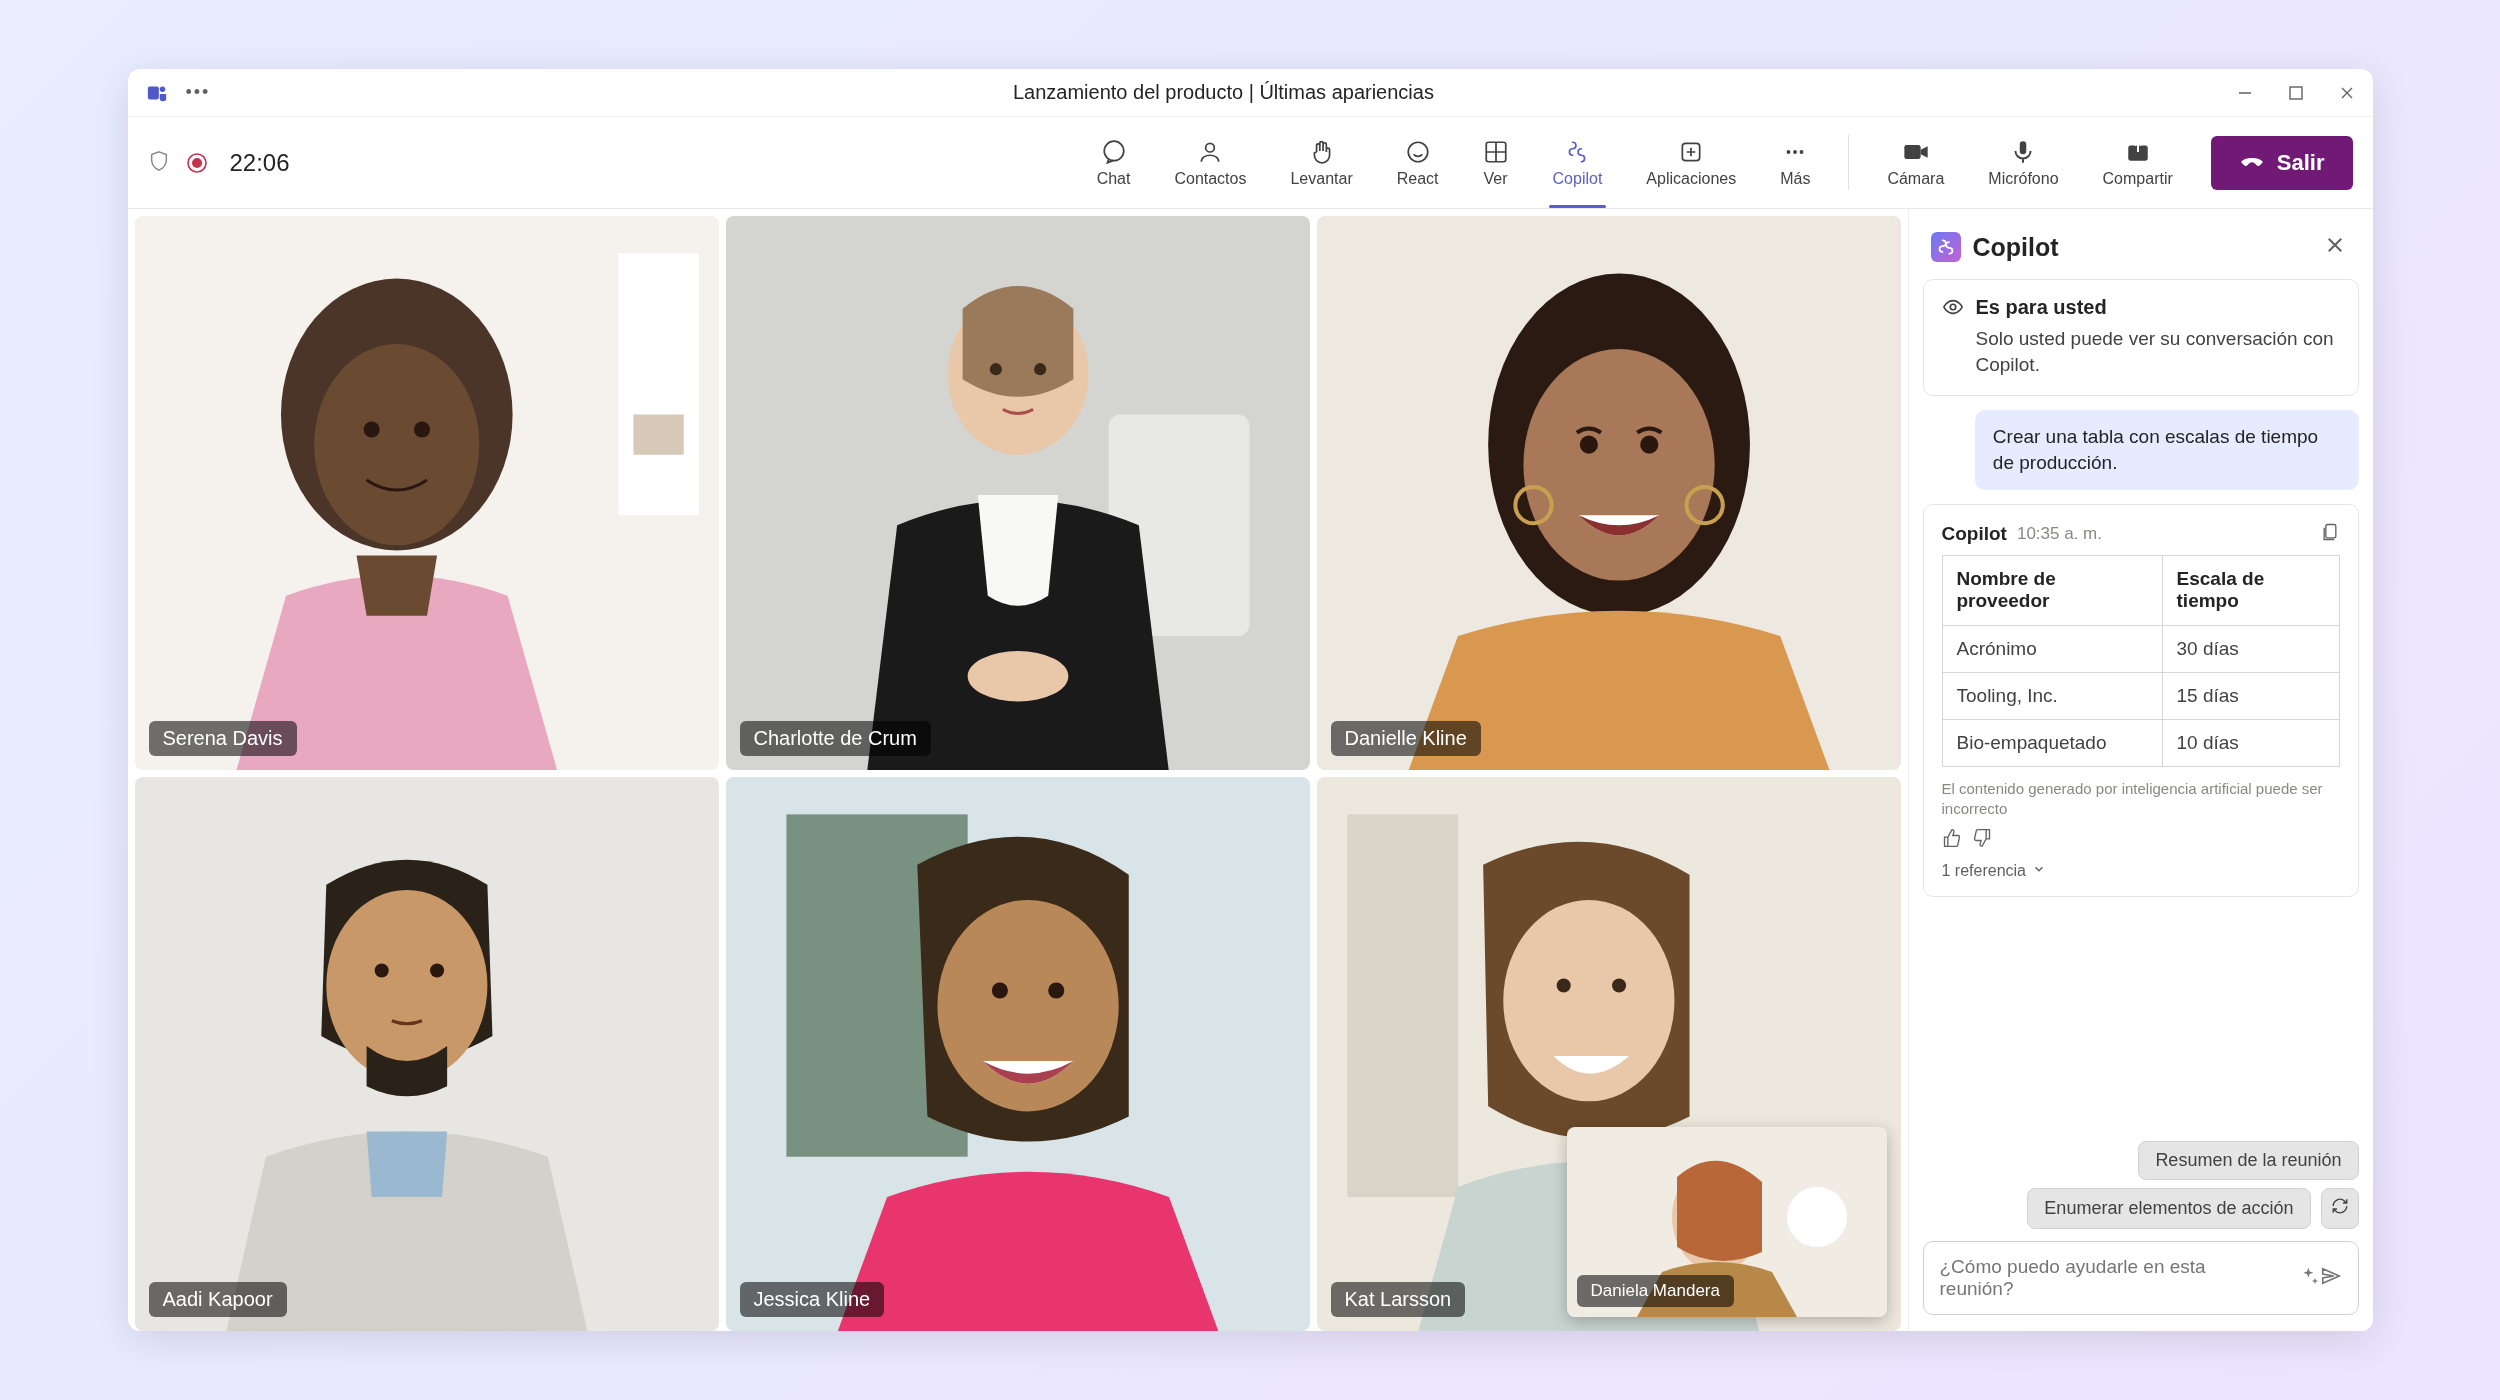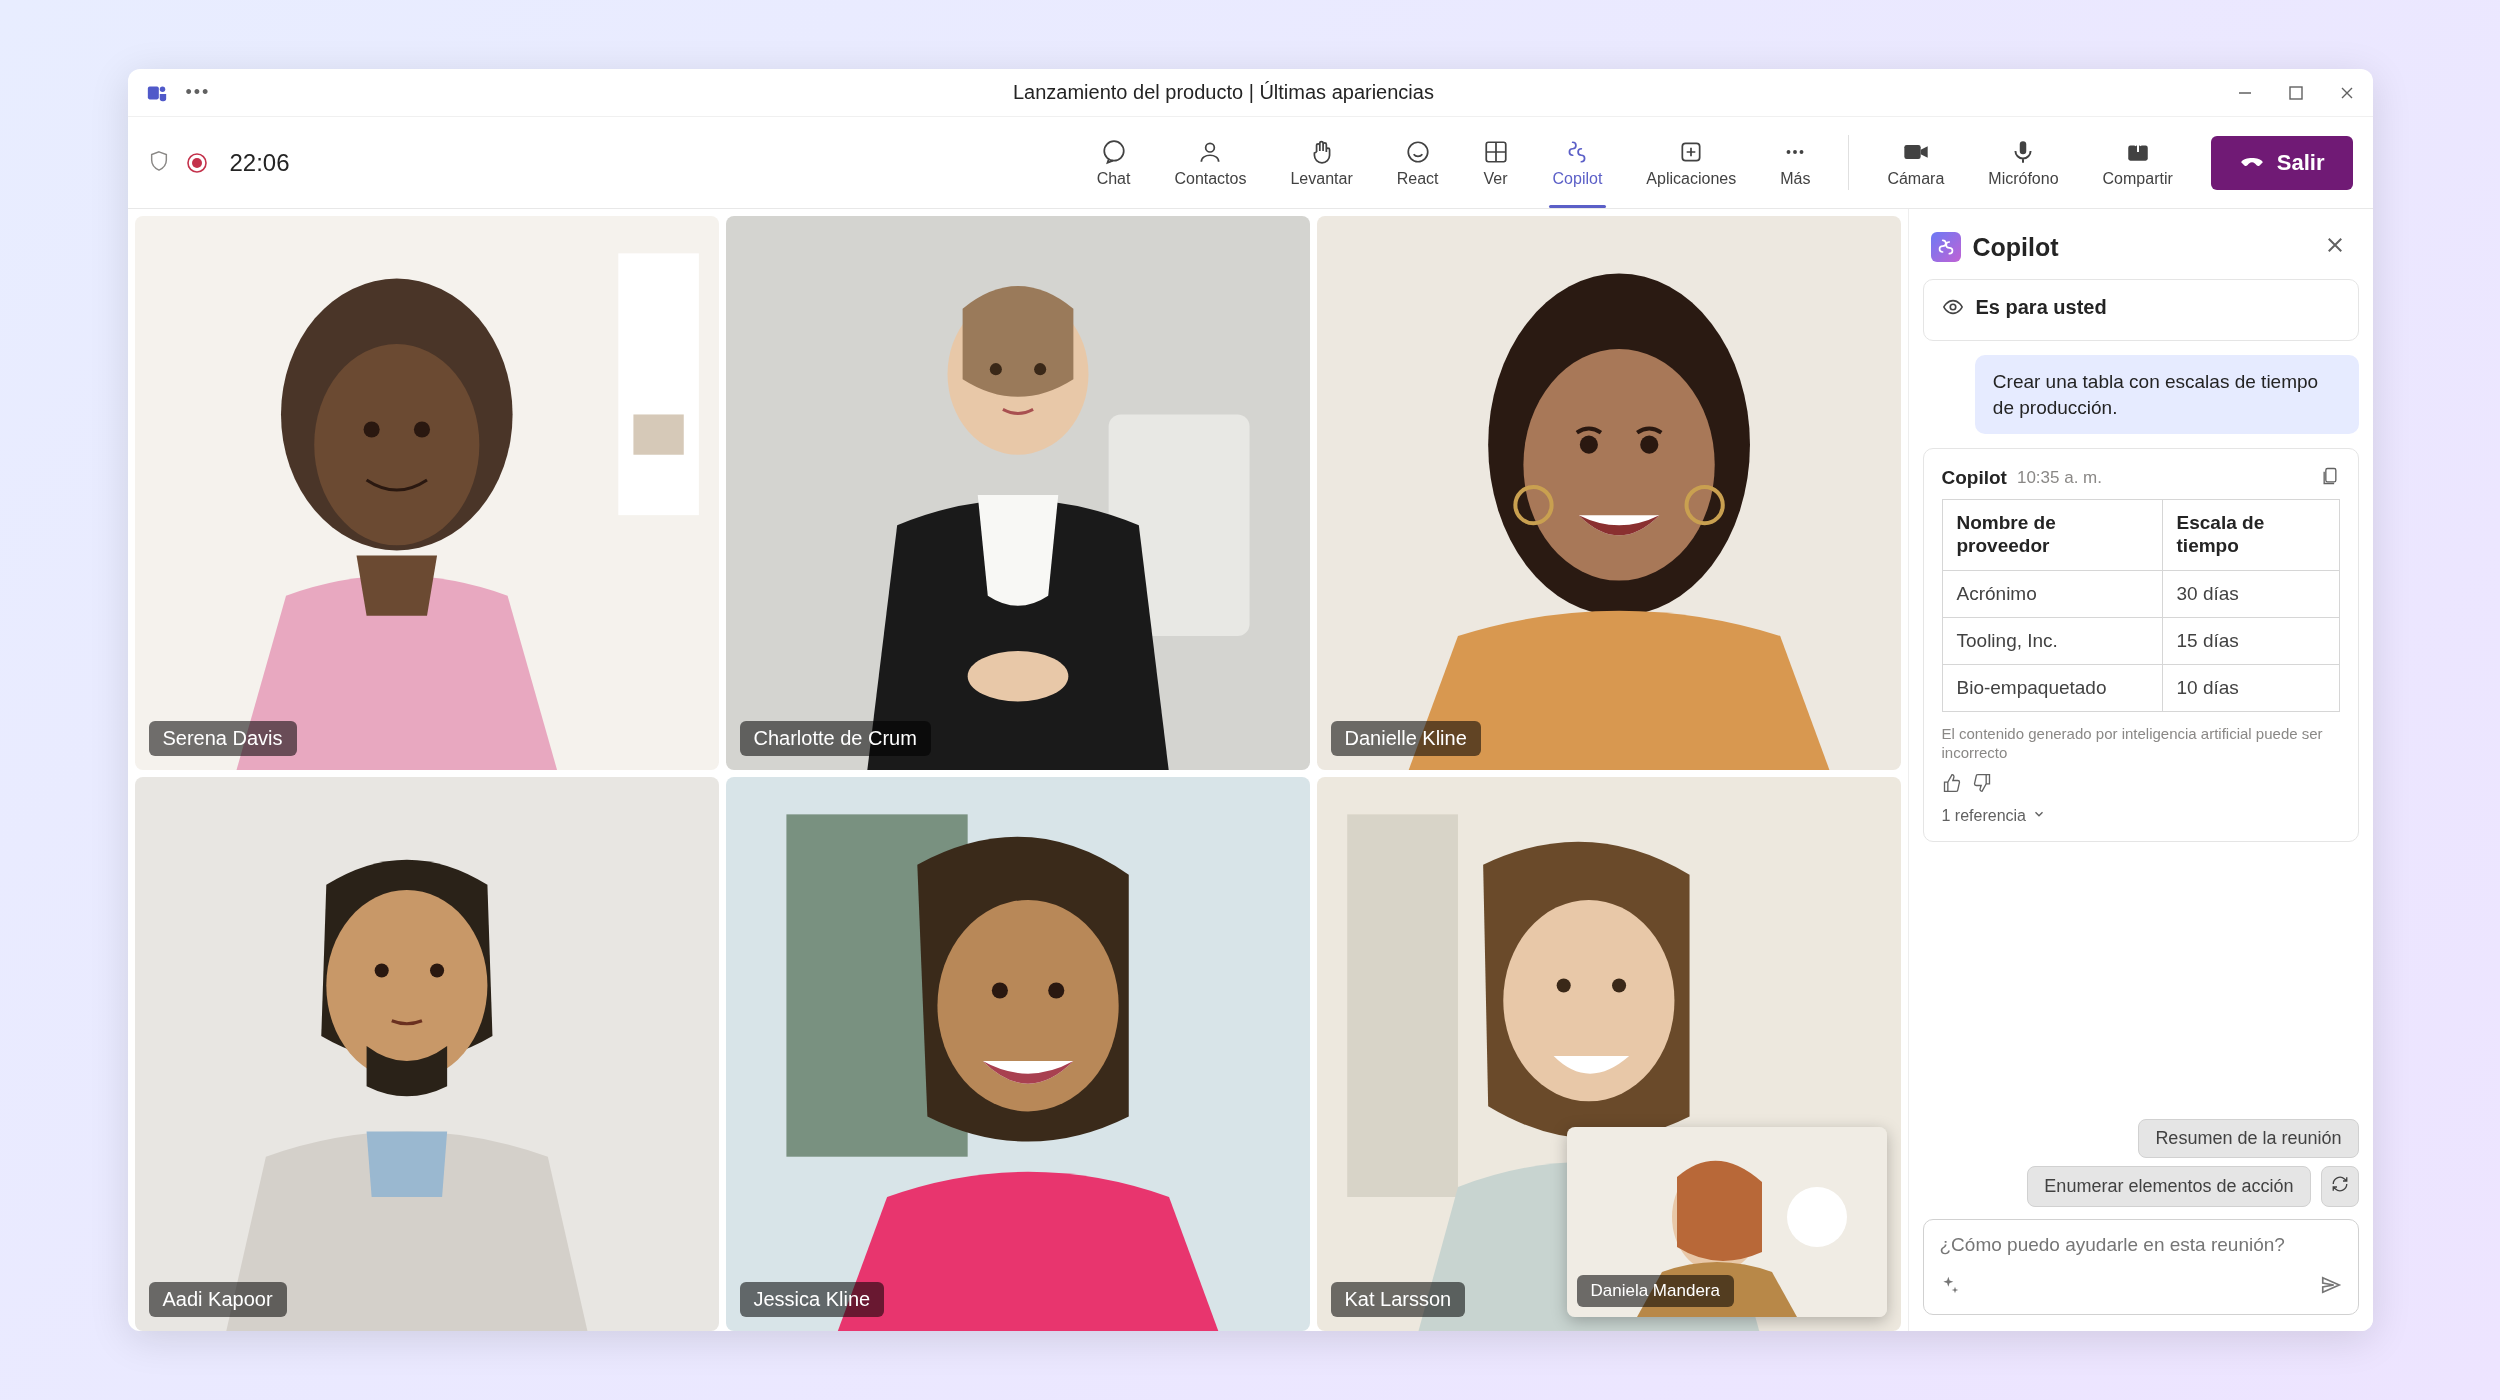--- a/index.html
+++ b/index.html
@@ -113,21 +113,21 @@
 .cp-ref { font-size: 16px; color: #616161; margin-top: 10px; display: flex; align-items: center; gap: 6px; cursor: pointer; }
 .cp-suggest-row { display: flex; justify-content: flex-end; gap: 10px; padding: 0 14px; margin-top: 6px; }
 .cp-chip {
   border: 1px solid #d1d1d1; border-radius: 8px; padding: 8px 16px;
   font-size: 18px; color: #424242; background: #e5e5e5; cursor: pointer;
 }
 .cp-refresh { width: 38px; display: flex; align-items: center; justify-content: center; }
 .cp-input-wrap { padding: 12px 14px 16px; }
 .cp-input {
   border: 1px solid #d1d1d1; border-radius: 10px; padding: 14px 16px;
-  display: flex; flex-direction: column; gap: 18px;
+  display: flex; gap: 18px;
 }
 .cp-input-text { font-size: 19px; color: #767676; }
 .cp-input-row { display: flex; justify-content: space-between; align-items: center; }
 .cp-spark { color: #767676; }
 .cp-send { color: #767676; cursor: pointer; }
 </style>
 </head>
 <body>
 
 <div class="window">
@@ -405,20 +405,21 @@
 
       <div class="cp-body">
         <div class="cp-privacy">
           <div class="cp-priv-hdr">
             <span><svg width="22" height="22" viewBox="0 0 24 24" fill="none" stroke="#424242" stroke-width="1.8">
                   <path d="M2 12s3.5-7 10-7 10 7 10 7-3.5 7-10 7-10-7-10-7z"></path>
                   <circle cx="12" cy="12" r="3"></circle>
                 </svg></span>
             <span class="cp-priv-title">Es para usted</span>
           </div>
+          <div class="cp-priv-body">Solo usted puede ver su conversación con Copilot.</div>
         </div>
 
         <div class="cp-userq">Crear una tabla con escalas de tiempo de producción.</div>
 
         <div class="cp-answer">
           <div class="cp-ans-hdr">
             <span class="cp-ans-name">Copilot</span>
             <span class="cp-ans-time">10:35 a. m.</span>
             <span class="cp-ans-copy"><svg width="20" height="22" viewBox="0 0 24 24" fill="none" stroke="currentColor" stroke-width="1.6">
                   <rect x="7" y="3" width="12" height="16" rx="2"></rect>

